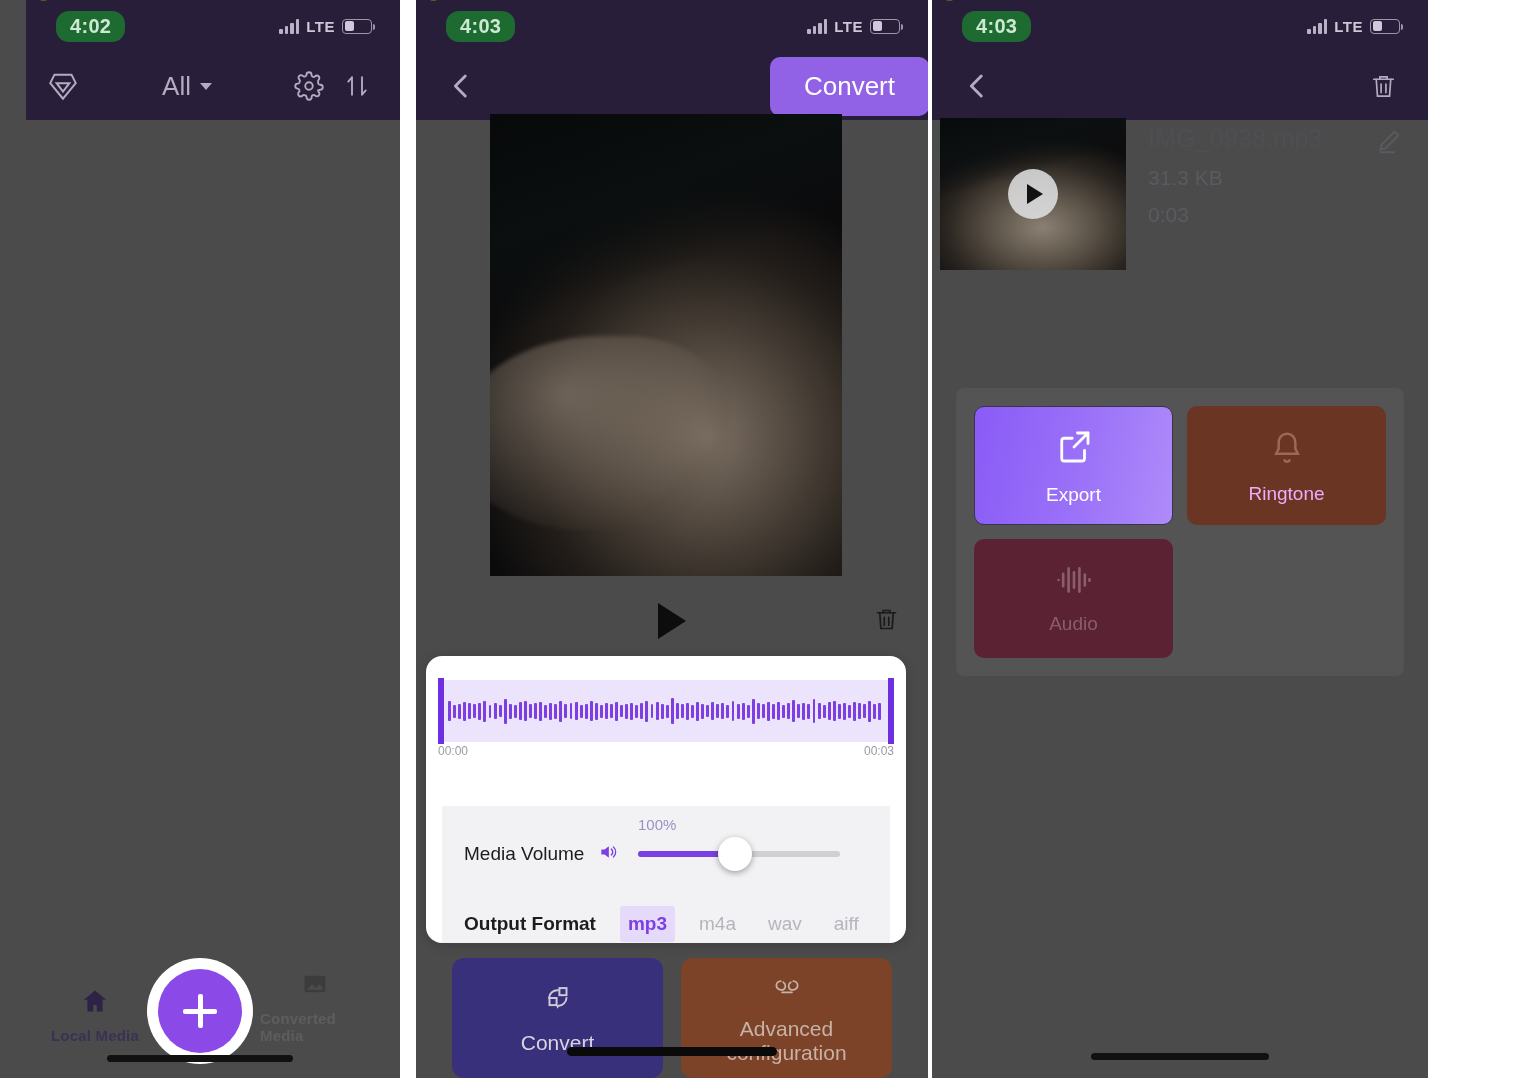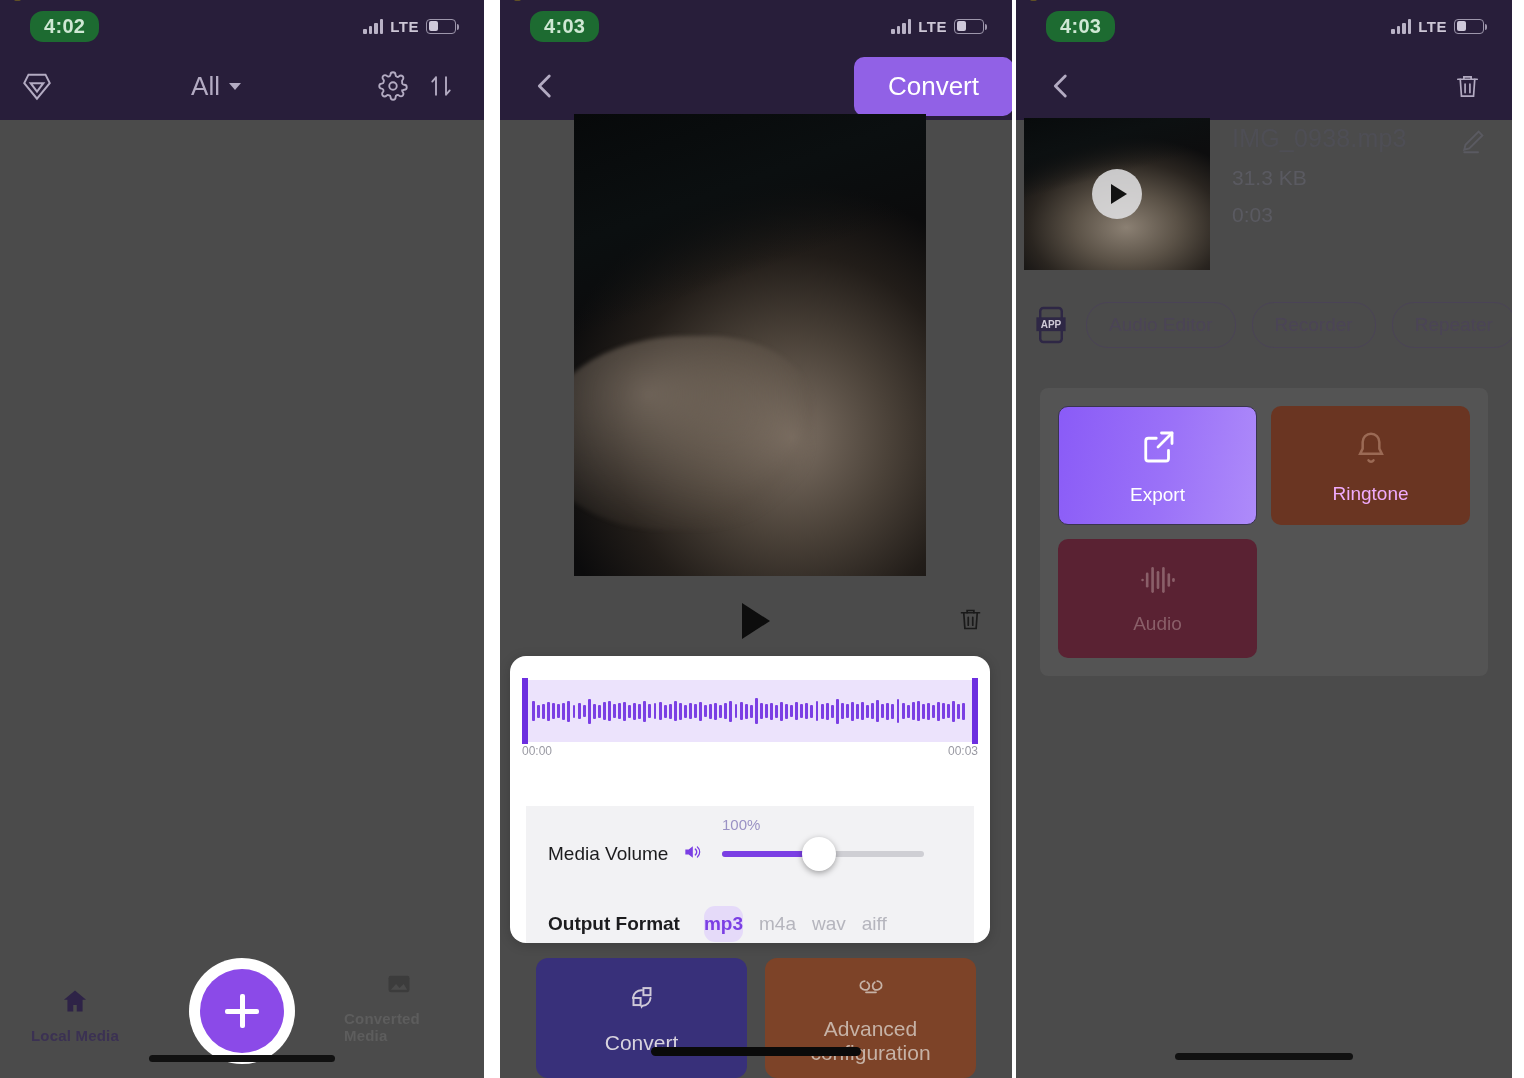--- a/index.html
+++ b/index.html
@@ -5,21 +5,21 @@
   * { box-sizing: border-box; margin: 0; padding: 0; }
   html, body {
     width: 1524px; height: 1078px;
     background: #ffffff;
     font-family: "Liberation Sans", sans-serif;
     overflow: hidden;
   }
   .stage { position: relative; width: 1524px; height: 1078px; background:#fff; display:flex; }
 
   .panel { position: relative; height: 1078px; overflow: hidden; background: #4b4b4b; }
-  .p1 { width: 484px; }
+  .p1 { width: 400px; padding-left: 26px; }
   .gap { width: 16px; height:1078px; background:#ffffff; }
   .p2 { width: 512px; }
   .gap2 { width: 4px; height:1078px; background:#ffffff; }
   .p3 { width: 496px; }
 
   
   .statusbar {
     position: relative; height: 52px; width: 100%;
     background: #281e3a;
     display: flex; align-items: center; justify-content: space-between;
@@ -48,21 +48,21 @@
   .icon-btn { display:flex; align-items:center; justify-content:center; cursor:default; }
   .all-label { color:#b3abc2; font-size:26px; display:flex; align-items:center; gap:9px; font-weight:400;}
   .caret-down { width:0;height:0;border-left:6px solid transparent;border-right:6px solid transparent;border-top:7px solid #b3abc2; }
   .nav-right { display:flex; align-items:center; gap: 18px; }
   .p1 .body { position:absolute; top:120px; left:0; right:0; bottom:0; background:#4b4b4b; }
 
   .tabbar { position:absolute; left:0; right:0; bottom:0; height:118px; }
   .tab {
     position:absolute; bottom:34px; display:flex; flex-direction:column; align-items:center; gap:8px;
   }
-  .tab.local { left: 28px; width: 94px; }
+  .tab.local { left: 48px; width: 94px; }
   .tab.conv { right: 30px; width: 110px; }
   .tab-label { font-size:15px; font-weight:700; letter-spacing:.2px; }
   .tab.local .tab-label{ color:#3b3153; }
   .tab.conv .tab-label{ color:#5d5d5d; }
   .fab-wrap {
     position:absolute; left:50%; transform:translateX(-50%); bottom:14px;
     width:106px; height:106px; border-radius:50%; background:#ffffff;
     display:flex; align-items:center; justify-content:center;
   }
   .fab {
@@ -120,21 +120,21 @@
   .settings-box { position:absolute; left:16px; right:16px; top:150px; bottom:0; background:#f2f2f4; }
   .vol-pct { position:absolute; top:10px; left:196px; font-size:15px; color:#9a92c4; }
   .vol-row { position:absolute; top:36px; left:22px; right:16px; display:flex; align-items:center; gap:12px; }
   .vol-label { font-size:19px; color:#1c1c1e; font-weight:500; white-space:nowrap; }
   .slider { position:relative; flex:1; height:6px; background:#cfcfd4; border-radius:3px; margin-left:6px; margin-right:34px;}
   .slider .fill { position:absolute; left:0; top:0; bottom:0; width:48%; background:#7b3fe4; border-radius:3px; }
   .slider .knob { position:absolute; left:48%; top:50%; transform:translate(-50%,-50%);
     width:34px;height:34px;border-radius:50%;background:#fff;box-shadow:0 2px 6px rgba(0,0,0,.35); }
   .fmt-row { position:absolute; top:100px; left:22px; right:10px; display:flex; align-items:center; }
   .fmt-label { font-size:19px; color:#1c1c1e; font-weight:600; white-space:nowrap; margin-right:8px;}
-  .fmt { font-size:19px; color:#b5b5bd; padding:7px 0; border-radius:11px; margin-left:16px;}
+  .fmt { font-size:19px; color:#b5b5bd; padding:7px 8px; border-radius:3px; margin-left:16px;}
   .fmt.active { color:#7b3fe4; background:#e5daf9; font-weight:700; }
 
   .btm-btns { position:absolute; left:36px; right:36px; top:838px; height:120px; display:flex; gap:18px; }
   .btm-btn { flex:1; border-radius:12px; display:flex; flex-direction:column; align-items:center; justify-content:center; gap:12px; }
   .btm-btn.convert { background:#38307a; }
   .btm-btn.adv { background:#7d4328; }
   .btm-btn .lab { color:#d8d3de; font-size:21px; text-align:center; line-height:1.15; }
   .btm-btn.adv .lab { color:#c6b2a6; }
 
   
@@ -509,32 +509,20 @@
           <div class="file-dur">0:03</div>
         </div>
         <div class="pencil">
           <svg width="30" height="30" viewBox="0 0 24 24" fill="none" stroke="#5a5a61" stroke-width="1.5" stroke-linecap="round">
             <path d="M16.5 4.5l3 3L9 18l-4 1 1-4z"></path>
               <path d="M5 21h11"></path>
           </svg>
         </div>
       </div>
 
-      <div class="chip-row">
-        <span class="appicon">
-          <svg width="38" height="40" viewBox="0 0 24 26" fill="none" stroke="#2e2745" stroke-width="1.6">
-            <rect x="5" y="2" width="14" height="22" rx="2"></rect>
-            <rect x="2.5" y="8" width="19" height="9" fill="#2e2745" stroke="none"></rect>
-            <text x="12" y="15" font-size="6.5" fill="#cfcad8" text-anchor="middle" font-family="Liberation Sans, sans-serif" font-weight="700" stroke="none">APP</text>
-          </svg>
-        </span>
-        <span class="chip">Audio Editor</span>
-        <span class="chip">Recorder</span>
-        <span class="chip">Repeater</span>
-      </div>
 
       <div class="tile-card">
         <div class="tiles">
 
           <div class="tile export">
             <span>
               <svg width="42" height="42" viewBox="0 0 24 24" fill="none" stroke="#ffffff" stroke-width="1.6" stroke-linecap="round" stroke-linejoin="round">
                 <path d="M14 4h6v6"></path>
                   <path d="M20 4l-8 8"></path>
                 <path d="M18 14v4.5A1.5 1.5 0 0116.5 20h-10A1.5 1.5 0 015 18.5v-10A1.5 1.5 0 016.5 7H11"></path>

